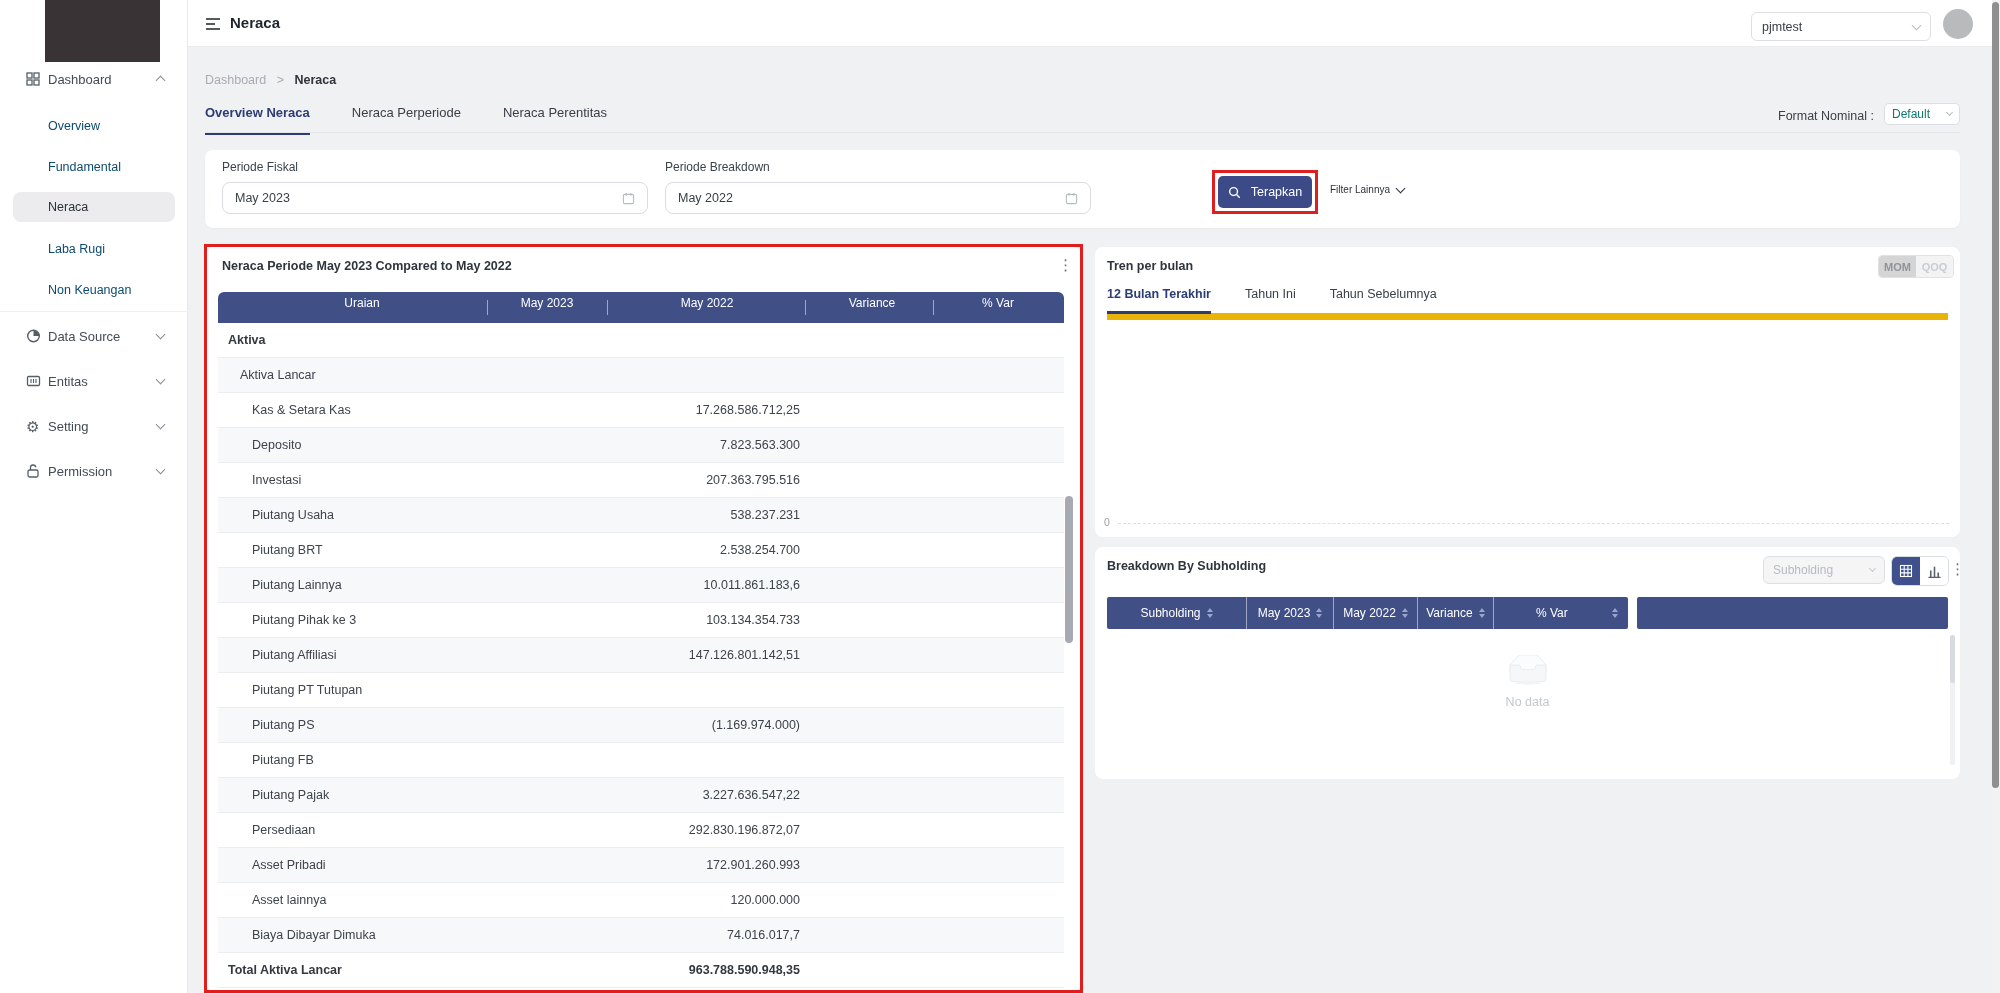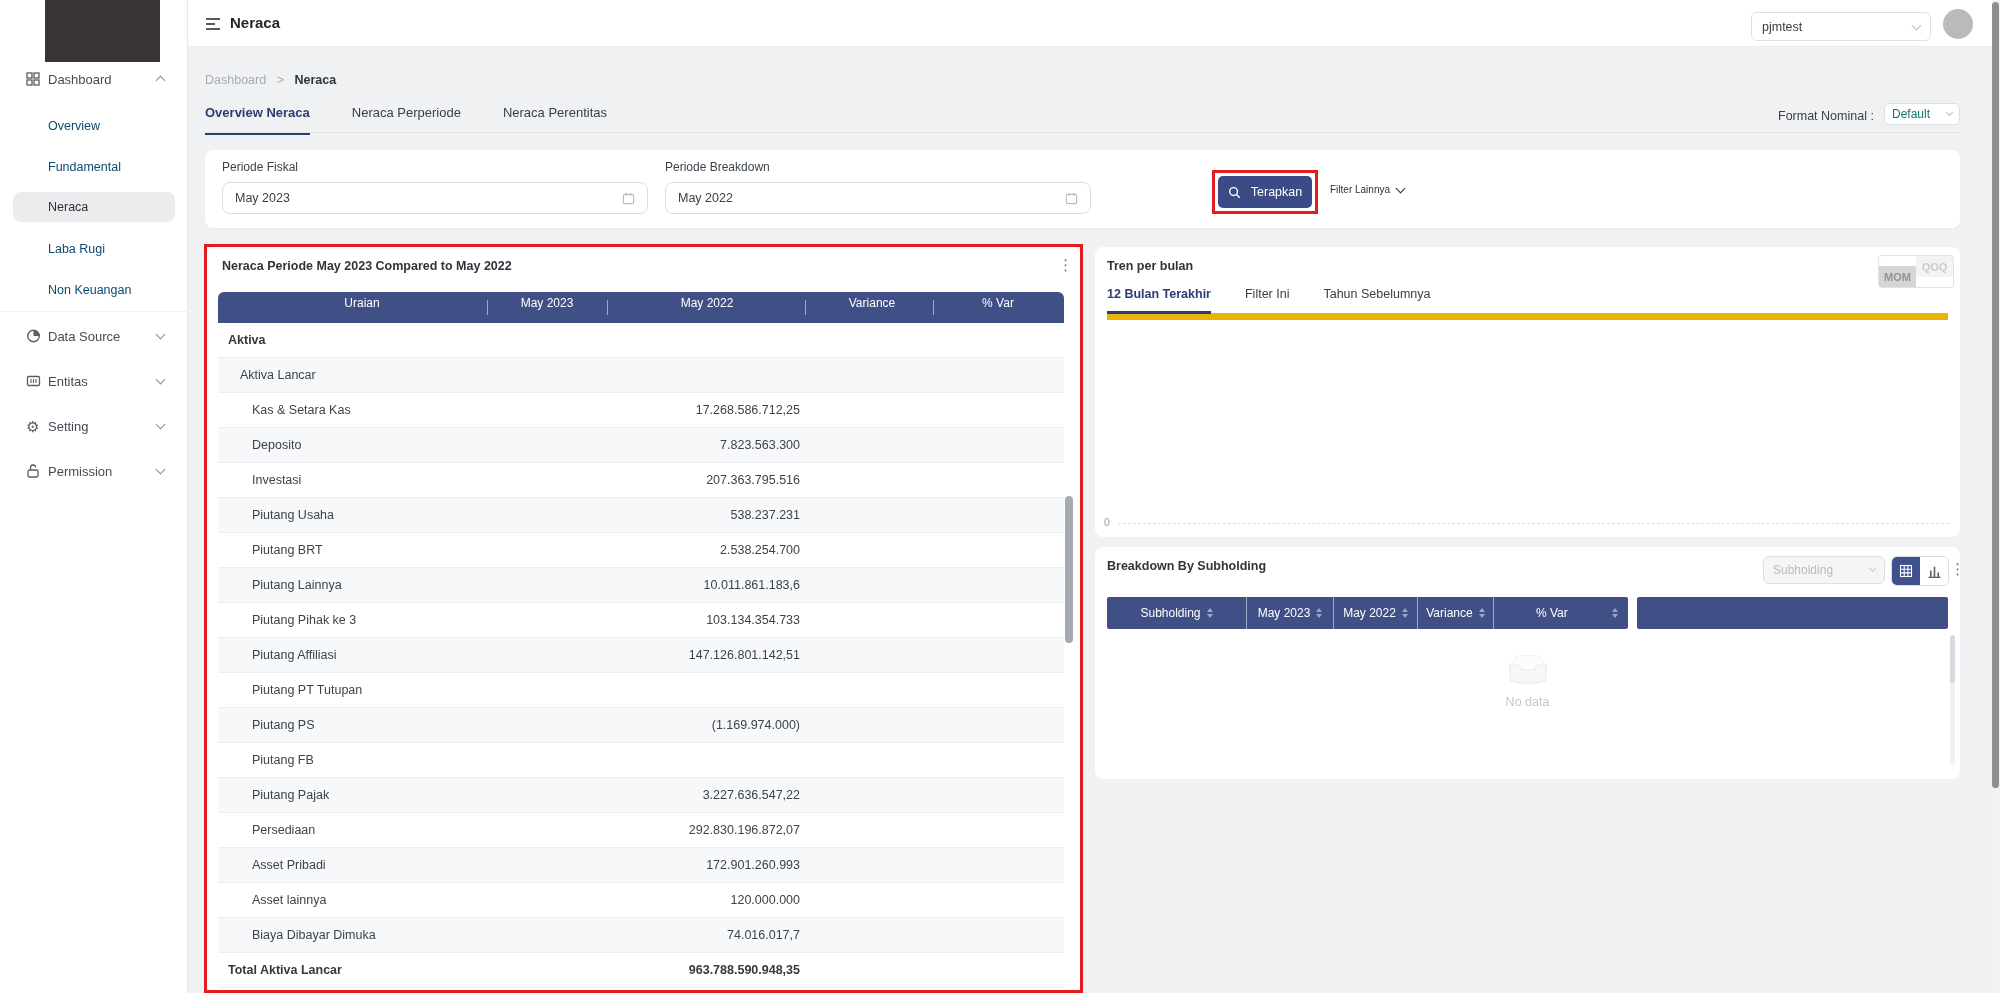--- a/index.html
+++ b/index.html
@@ -73,21 +73,21 @@
   .table-scroll-thumb { position:absolute; left:858px; top:249px; width:8px; height:147px; background:#a6abb2; border-radius:4px; }
 
   
   .hl-box { position:absolute; border:3px solid #e01e1e; pointer-events:none; z-index:50; }
 
   
   .tren-card { position:absolute; left:1095px; top:247px; width:865px; height:290px; background:#fff; border-radius:8px; }
   .tren-card .card-title { left:12px; }
   .toggle-group { position:absolute; left:783px; top:8px; display:flex; border:1px solid #e2e2e2; border-radius:4px; overflow:hidden; }
   .tg-btn { width:37px; height:21px; display:flex; align-items:center; justify-content:center; font-size:11px; cursor:pointer; }
-  .tg-btn.sel { background:#d5d5d5; color:#8f9499; font-weight:700;margin-top:10px; }
+  .tg-btn.sel { background:#d5d5d5; color:#8f9499; font-weight:700; }
   .tg-btn.unsel { background:#f3f3f3; color:#c9cdd2; font-weight:700; }
   .tren-tabs { position:absolute; left:12px; top:40px; width:841px; display:flex; gap:34px; font-size:12.5px; color:#3a4047; border-bottom:7px solid #eab308; }
   .tren-tab { padding-bottom:10px; cursor:pointer; }
   .tren-tab.active { color:#2c3c74; font-weight:700; border-bottom:3px solid #2c3c74; margin-bottom:-1px; }
   .zero-label { position:absolute; left:9px; top:269px; font-size:10.5px; color:#9aa1a9; }
   .zero-line { position:absolute; left:23px; top:276px; width:831px; border-top:1.5px dashed #dcdfe3; }
 
   
   .bd-card { position:absolute; left:1095px; top:547px; width:865px; height:232px; background:#fff; border-radius:8px; }
   .bd-card .card-title { left:12px; }
@@ -373,21 +373,21 @@
   <div class="tren-card">
     <span class="card-title">Tren per bulan</span>
 
     <div class="toggle-group">
       <div class="tg-btn sel">MOM</div>
       <div class="tg-btn unsel">QOQ</div>
     </div>
 
     <div class="tren-tabs">
       <div class="tren-tab active">12 Bulan Terakhir</div>
-      <div class="tren-tab">Filter Ini</div>
+      <div class="tren-tab">Tahun Ini</div>
       <div class="tren-tab">Tahun Sebelumnya</div>
     </div>
 
     <span class="zero-label">0</span>
     <div class="zero-line"></div>
   </div>
 
   <div class="bd-card">
     <span class="card-title">Breakdown By Subholding</span>
 

